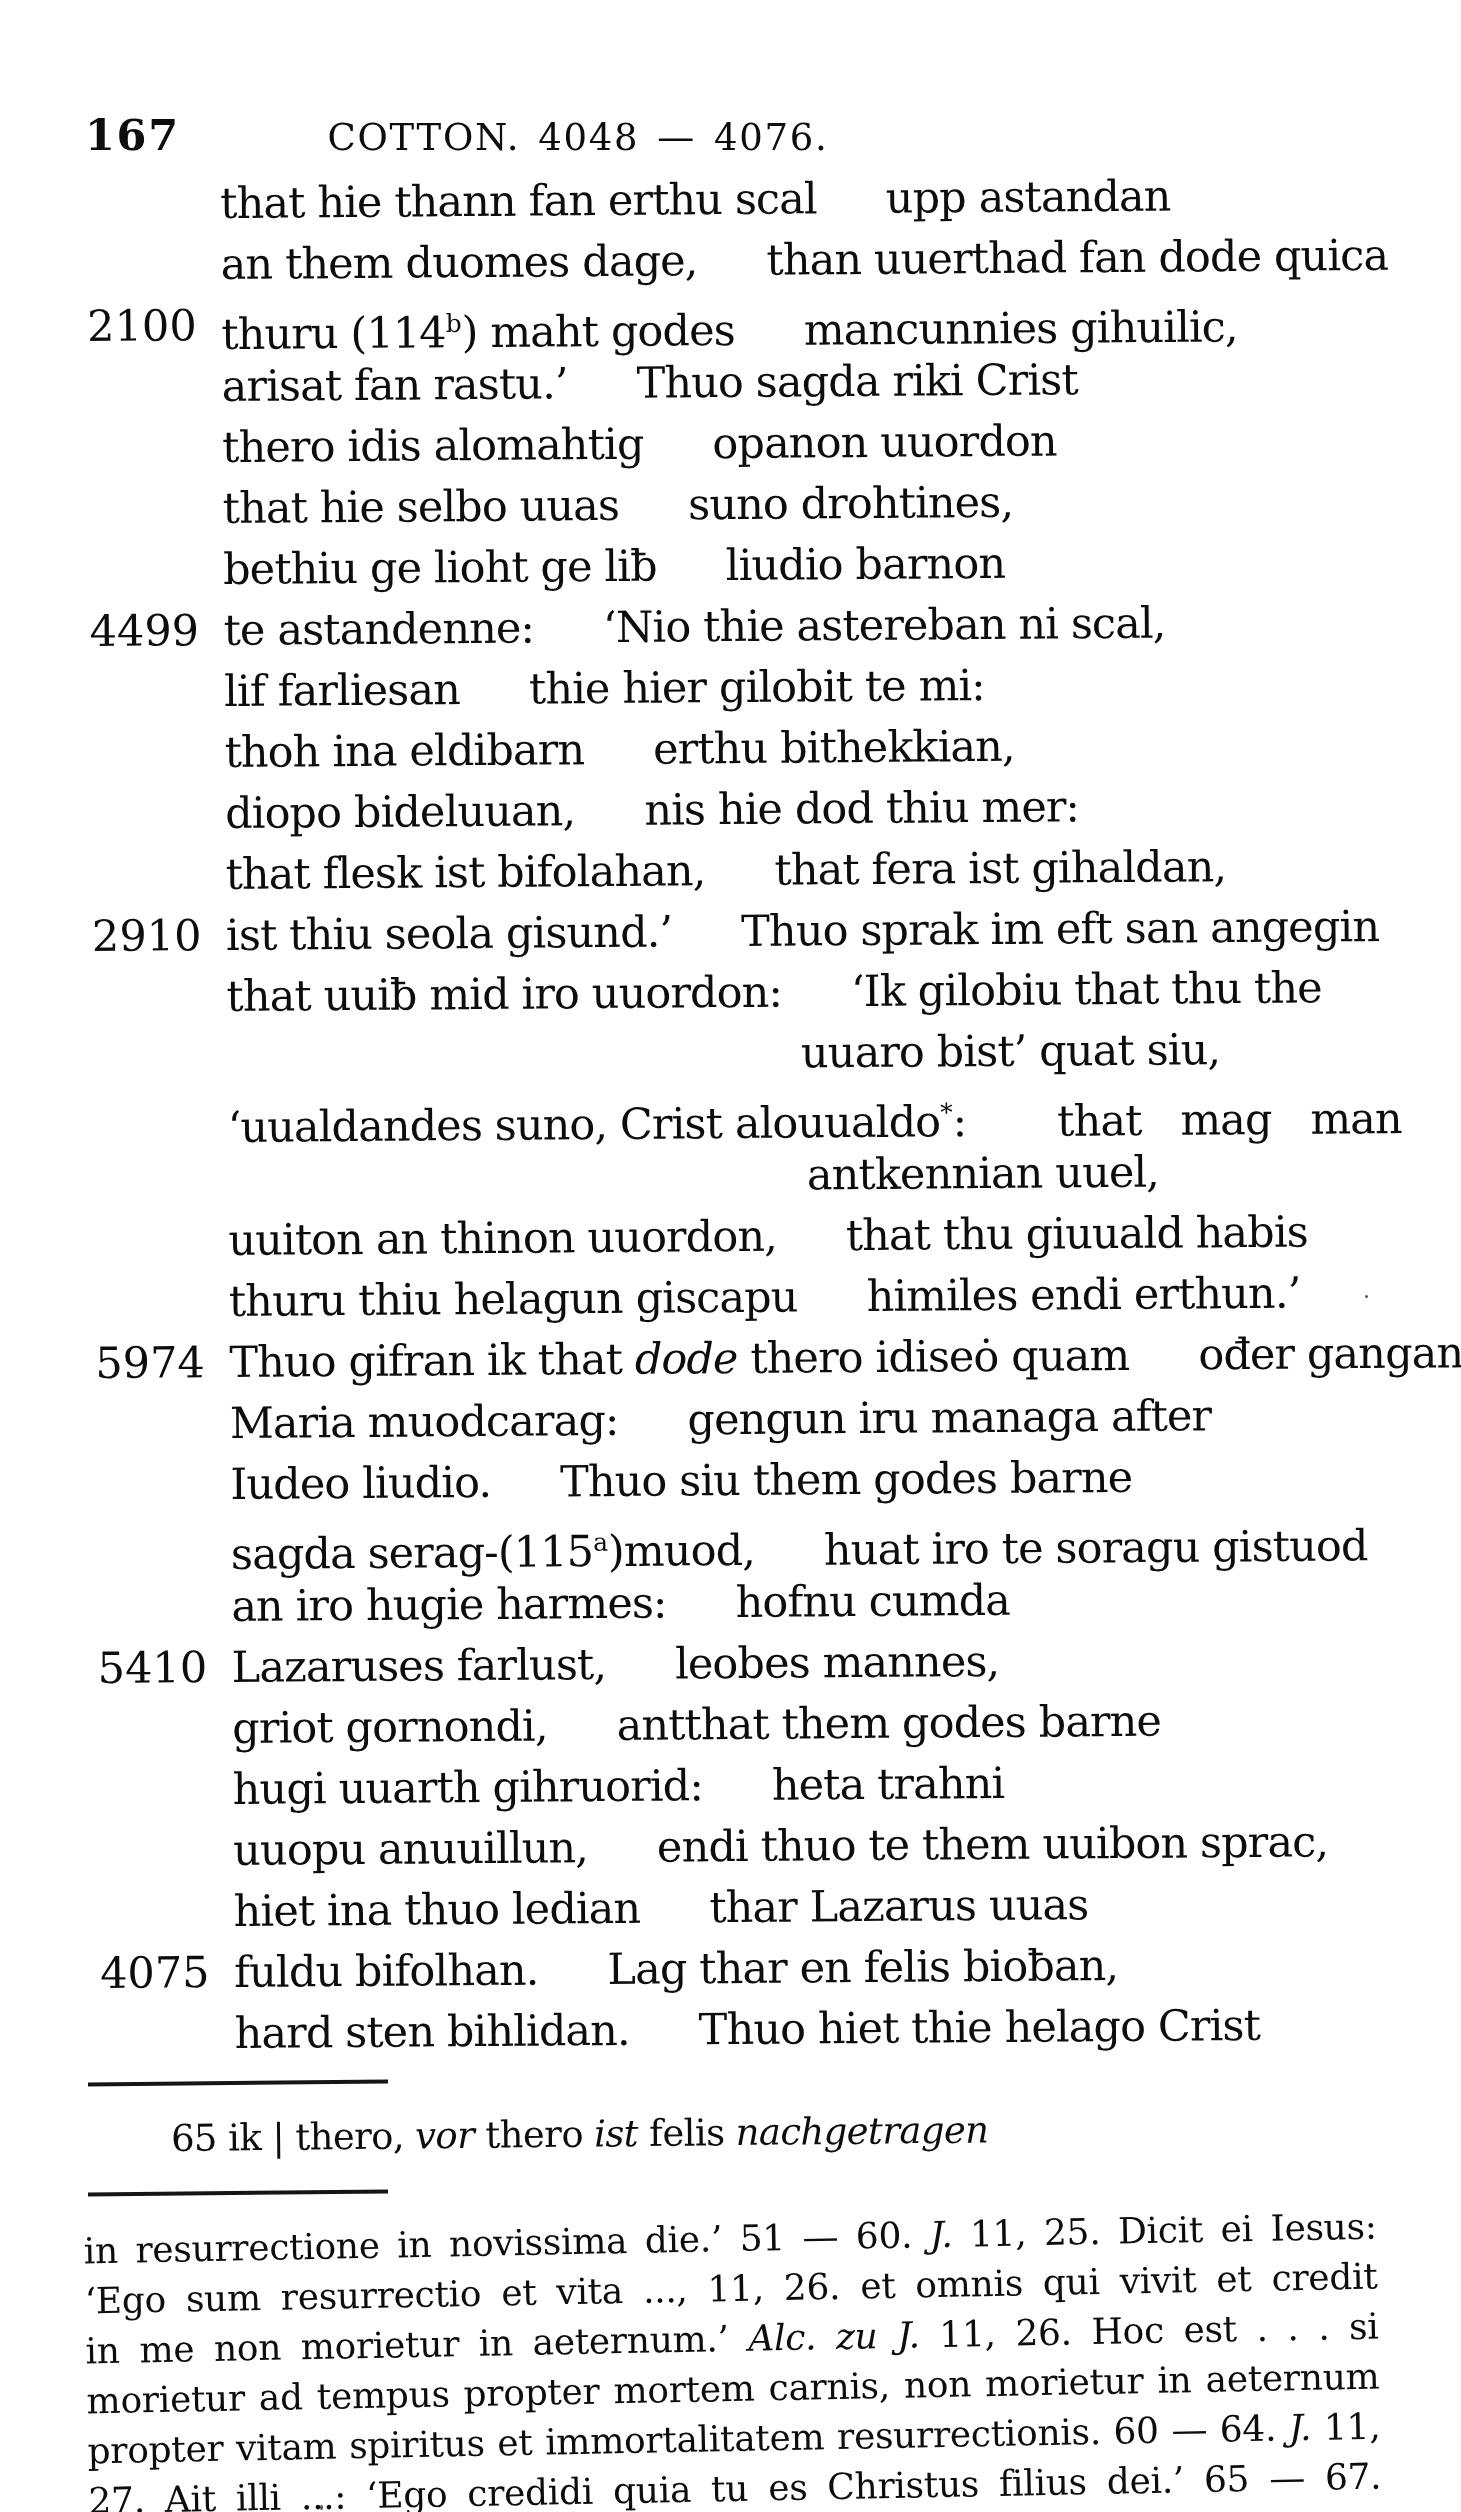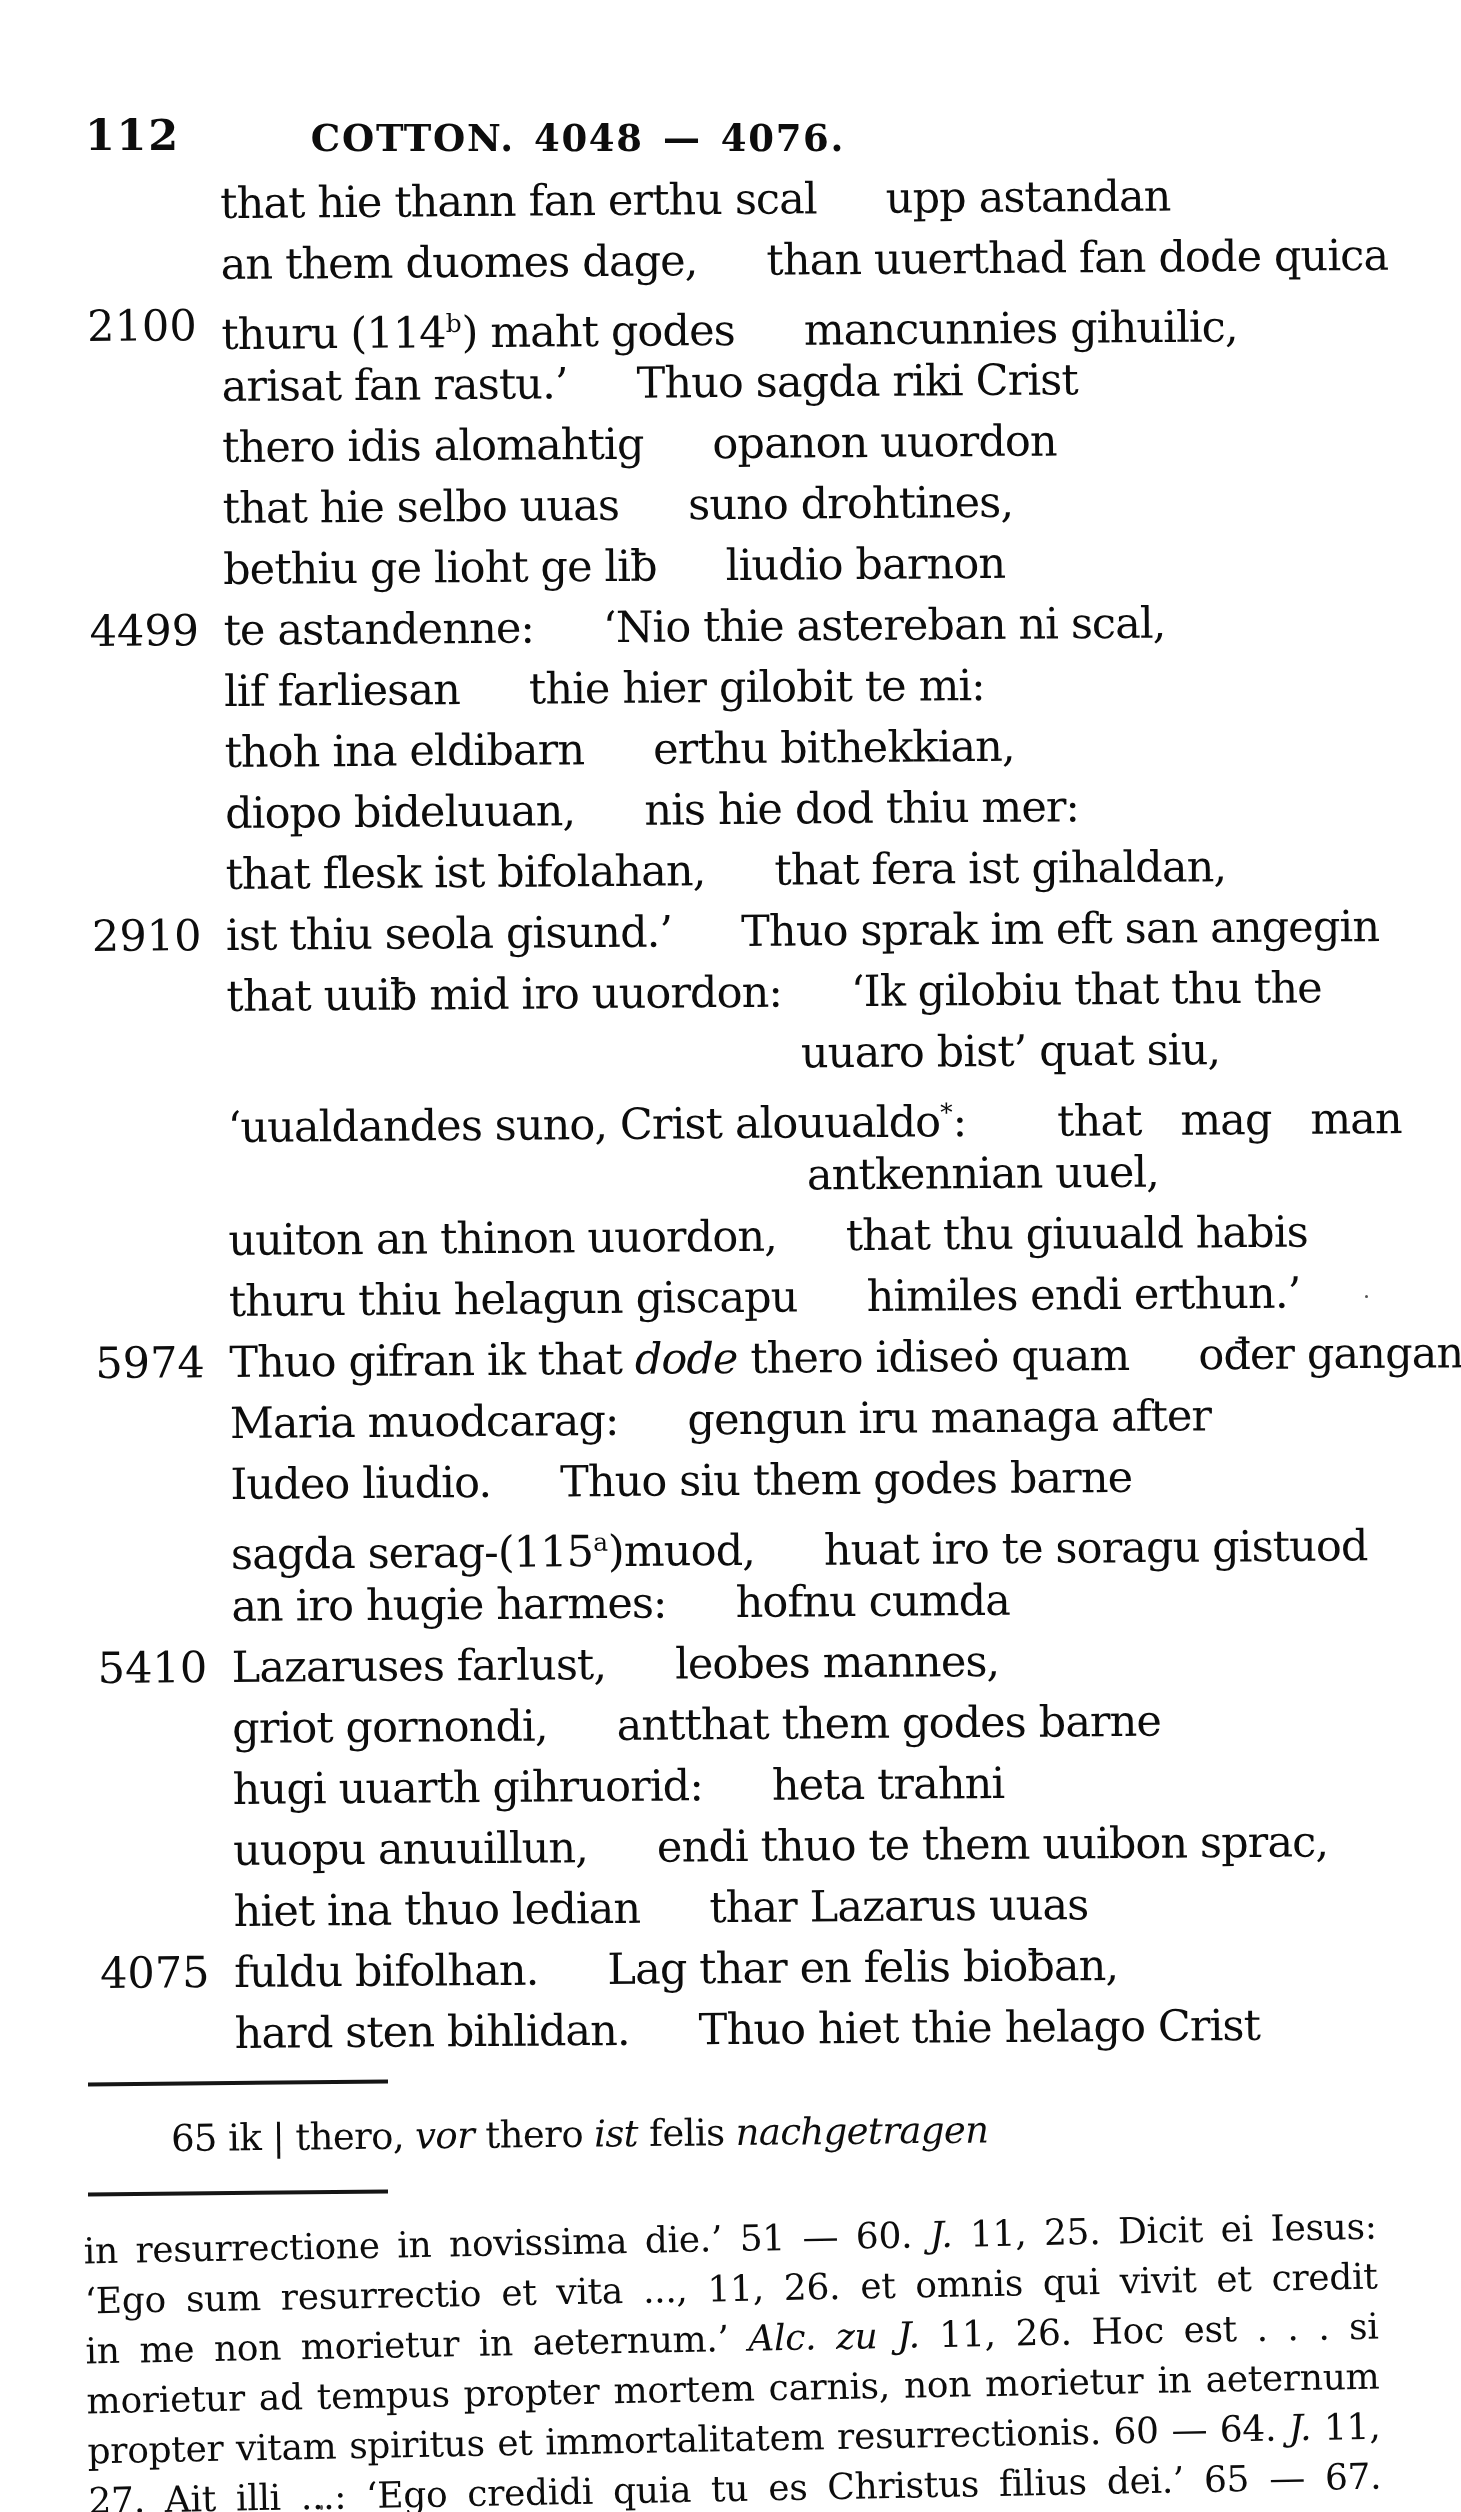--- a/index.html
+++ b/index.html
@@ -8,21 +8,21 @@
     background:#ffffff;color:#0d0d0d;
     font-family:"DejaVu Serif", serif;
   }
   
   .pagenum{
     position:absolute;left:85px;top:110px;
     font-size:43px;font-weight:700;letter-spacing:1.7px;
   }
   .runhead{
     position:absolute;left:0;top:116px;width:1156px;
-    text-align:center;font-size:37px;font-weight:700;
+    text-align:center;font-size:37px;font-weight:400;
     letter-spacing:1.7px;word-spacing:4.6px;
   }
   
   .verse{
     position:absolute;left:0;top:169px;width:1462px;
     transform:rotate(-0.45deg);transform-origin:50% 0;
   }
   .vline{
     position:relative;height:61px;line-height:61px;
     font-size:43px;letter-spacing:-0.9px;white-space:nowrap;
@@ -52,21 +52,21 @@
     font-size:36px;line-height:50px;letter-spacing:-0.3px;
     transform:rotate(-1.1deg);transform-origin:50% 50%;
   }
   .app-line{text-align:justify;text-align-last:justify}
   
   .speck{position:absolute;background:#2a2a2a;border-radius:50%;width:3.4px;height:3.4px;opacity:.8}
 </style>
 </head>
 <body>
 
-<div class="pagenum">112</div>
+<div class="pagenum">167</div>
 <div class="runhead">COTTON. 4048 — 4076.</div>
 
 <div class="verse">
     <div class="vline"><span class="a"><span>that hie thann fan erthu scal</span></span><span class="gap"></span><span class="b"><span>upp astandan</span></span></div>
     <div class="vline"><span class="a"><span>an them duomes dage,</span></span><span class="gap"></span><span class="b"><span>than uuerthad fan dode quica</span></span></div>
     <div class="vline"><span class="num">2100</span><span class="a"><span>thuru (114</span><sup>b</sup><span>) maht godes</span></span><span class="gap"></span><span class="b"><span>mancunnies gihuilic,</span></span></div>
     <div class="vline"><span class="a"><span>arisat fan rastu.’</span></span><span class="gap"></span><span class="b"><span>Thuo sagda riki Crist</span></span></div>
     <div class="vline"><span class="a"><span>thero idis alomahtig</span></span><span class="gap"></span><span class="b"><span>opanon uuordon</span></span></div>
     <div class="vline"><span class="a"><span>that hie selbo uuas</span></span><span class="gap"></span><span class="b"><span>suno drohtines,</span></span></div>
     <div class="vline"><span class="a"><span>bethiu ge lioht ge liƀ</span></span><span class="gap"></span><span class="b"><span>liudio barnon</span></span></div>

